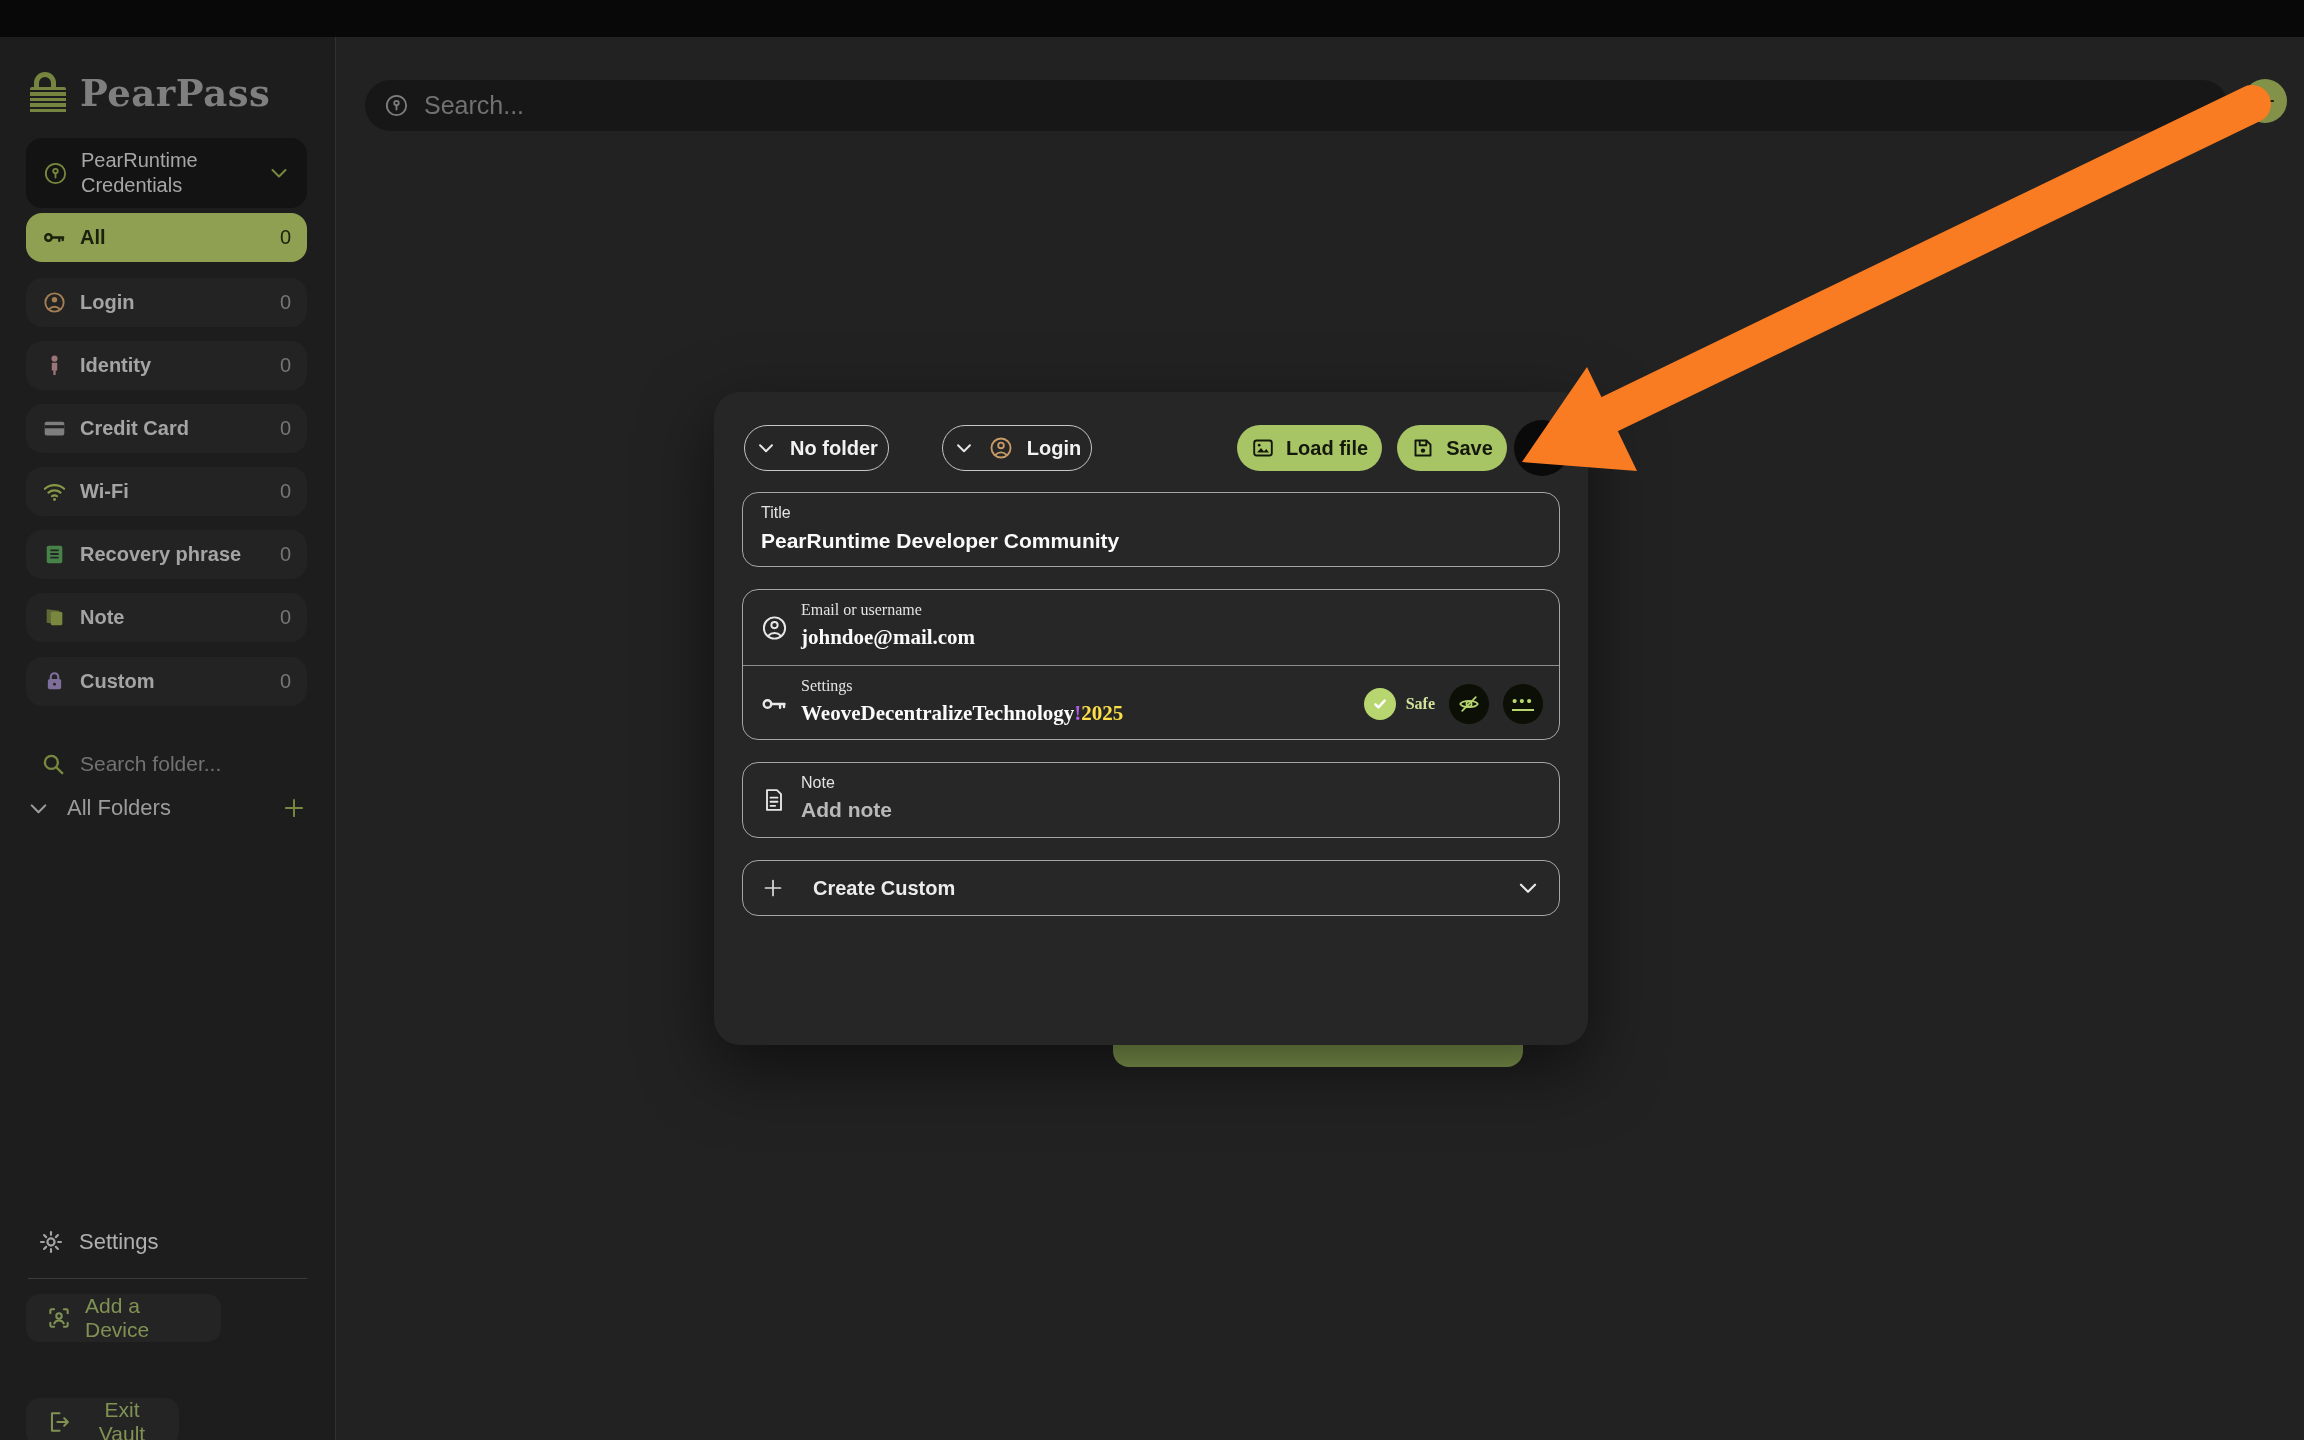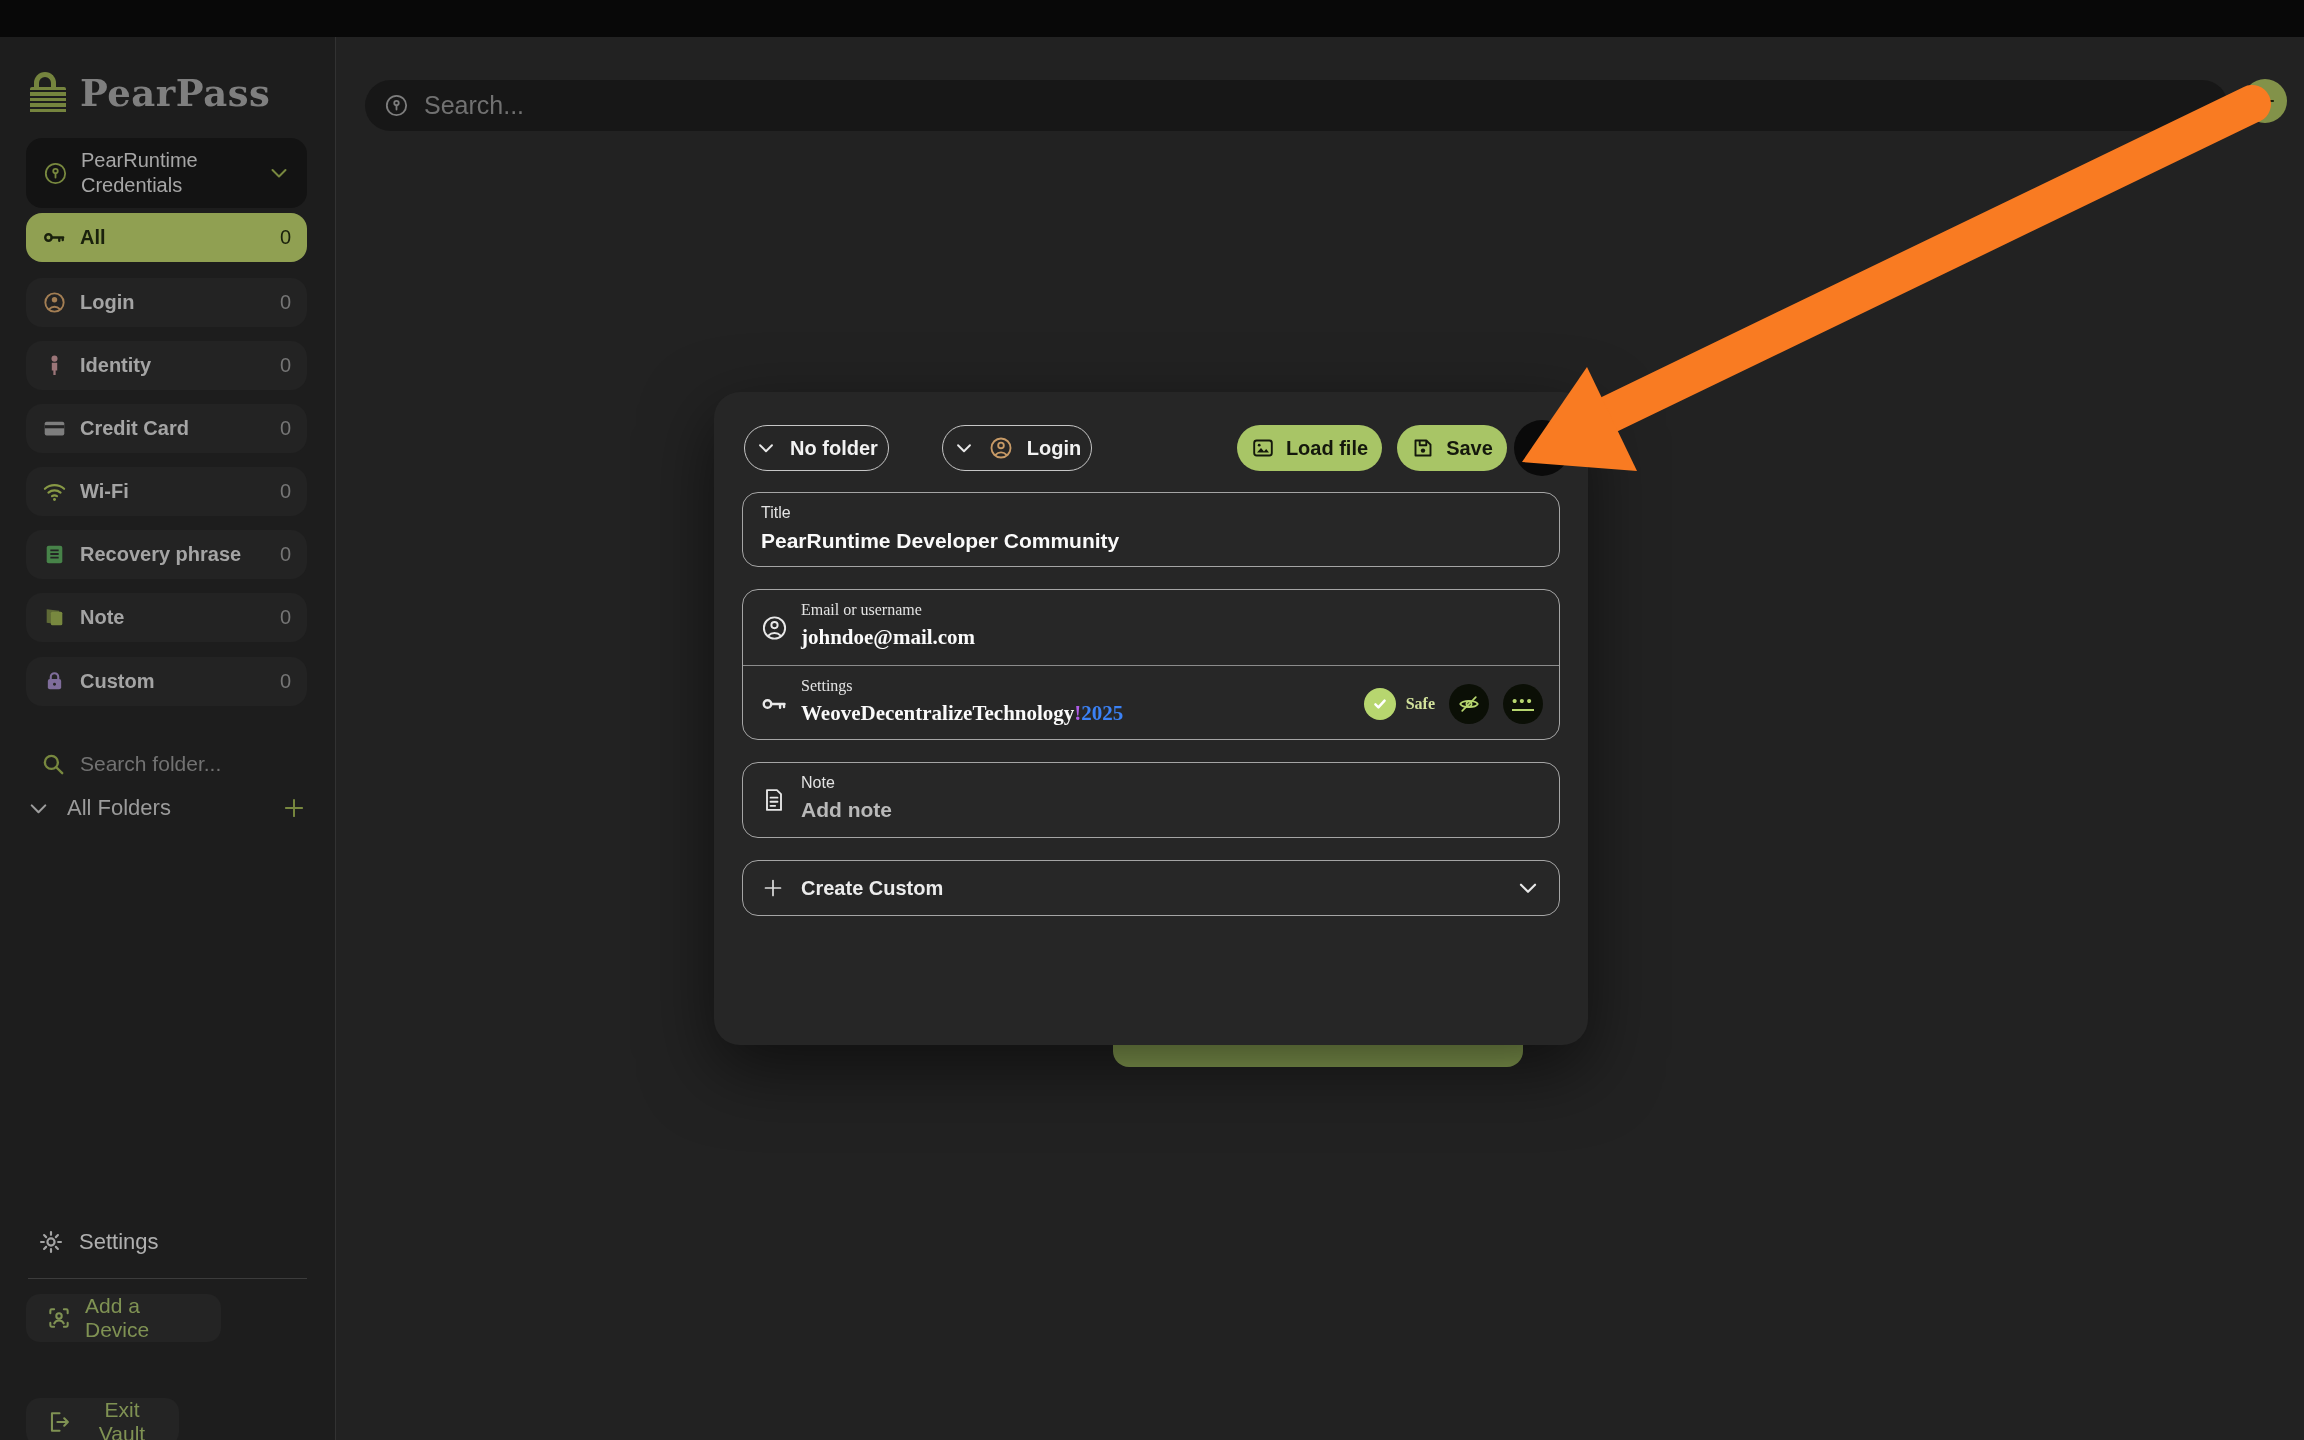--- a/index.html
+++ b/index.html
@@ -81,36 +81,36 @@
   .green-btn .lbl { font-size:20px; font-weight:700; color:#14180c; }
   .btn-load { left:495px; width:145px; }
   .btn-save { left:655px; width:110px; }
   .close-btn { position:absolute; left:772px; top:-5px; width:56px; height:56px; border-radius:50%; background:#0a0a0a; cursor:pointer; }
 
   .field { position:relative; border:1px solid #a5a5a5; border-radius:16px; background:#272727; }
   .f-title { margin-top:21px; height:75px;padding-left:36px; }
   .f-group { margin-top:22px; height:151px; }
   .f-website { margin-top:22px; height:77px; }
   .f-note { margin-top:22px; height:76px; }
-  .f-custom { margin-top:22px; height:56px; display:flex; align-items:center; padding:0 18px; gap:16px; cursor:pointer; }
+  .f-custom { margin-top:22px; height:56px; display:flex; align-items:center; padding:0 18px; gap:28px; cursor:pointer; }
 
   .f-label { font-size:16px; color:#e3e3e3; }
   .f-value { font-size:21px; font-weight:700; color:#fafafa; }
   .f-muted { color:#b9b9b9; }
   .pad-plain { position:absolute; left:18px; top:11px; }
   .pad-plain .f-value { margin-top:7px; }
   .field-icon { position:absolute; left:17px; top:50%; transform:translateY(-50%); color:#e8e8e8; }
   .pad-icon { position:absolute; left:58px; top:11px; }
   .pad-icon .f-value { margin-top:6px; }
 
   .group-row { position:absolute; left:0; width:100%; height:75px;font-family:Liberation Serif, serif; }
   .group-row.r2 { top:76px; }
   .group-sep { position:absolute; left:0; top:75px; width:100%; height:1px; background:#8c8c8c; }
 
-  .pw-main { color:#fafafa; } .pw-symbol { color:#b05ce8; } .pw-year { color:#3b82f6; }
+  .pw-main { color:#fafafa; } .pw-symbol { color:#b05ce8; } .pw-year { color:#fde047; }
 
   .pw-controls { position:absolute; right:16px; top:50%; transform:translateY(-50%); display:flex; align-items:center; gap:14px; }
   .safe-badge { display:flex; align-items:center; gap:10px; }
   .safe-circle { width:32px; height:32px; border-radius:50%; background:#b7d66f; display:flex; align-items:center; justify-content:center; }
   .safe-text { font-size:16px; font-weight:600; color:#d3e39c; }
   .round-dark { width:40px; height:40px; border-radius:50%; background:#0b0f06; color:#b7d66f;
                 display:flex; align-items:center; justify-content:center; cursor:pointer; }
   .dots-glyph { font-size:15px; font-weight:700; letter-spacing:2px; line-height:10px; border-bottom:2.5px solid #b7d66f; padding-bottom:3px; }
 
   .add-website-btn { position:absolute; right:14px; top:50%; transform:translateY(-50%); height:49px; padding:0 20px;

